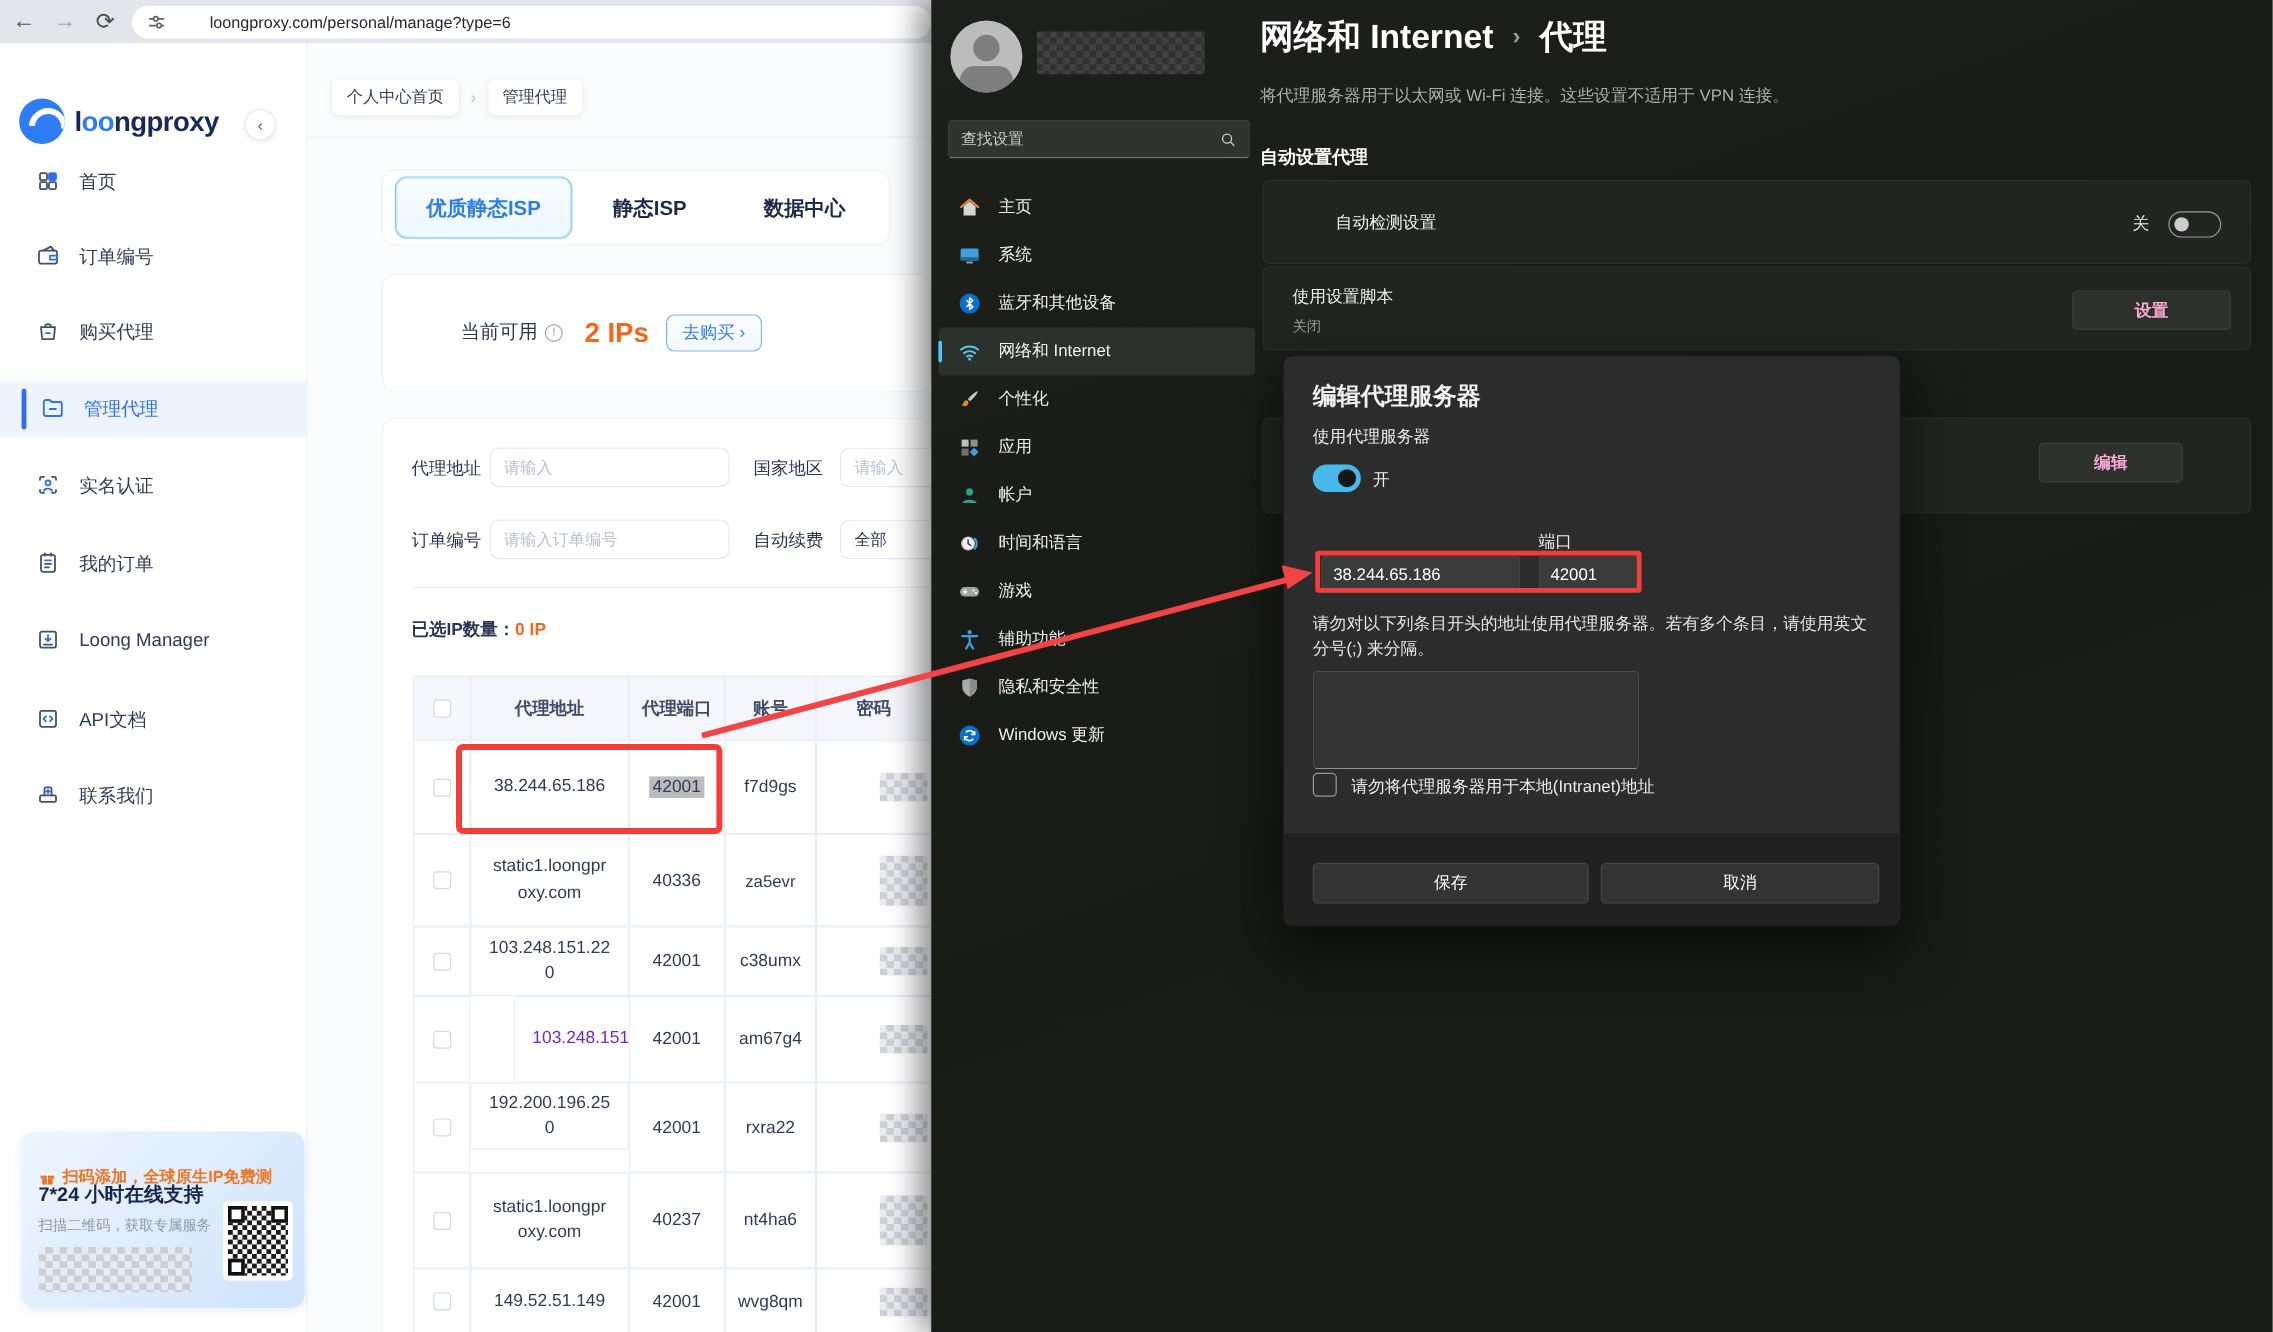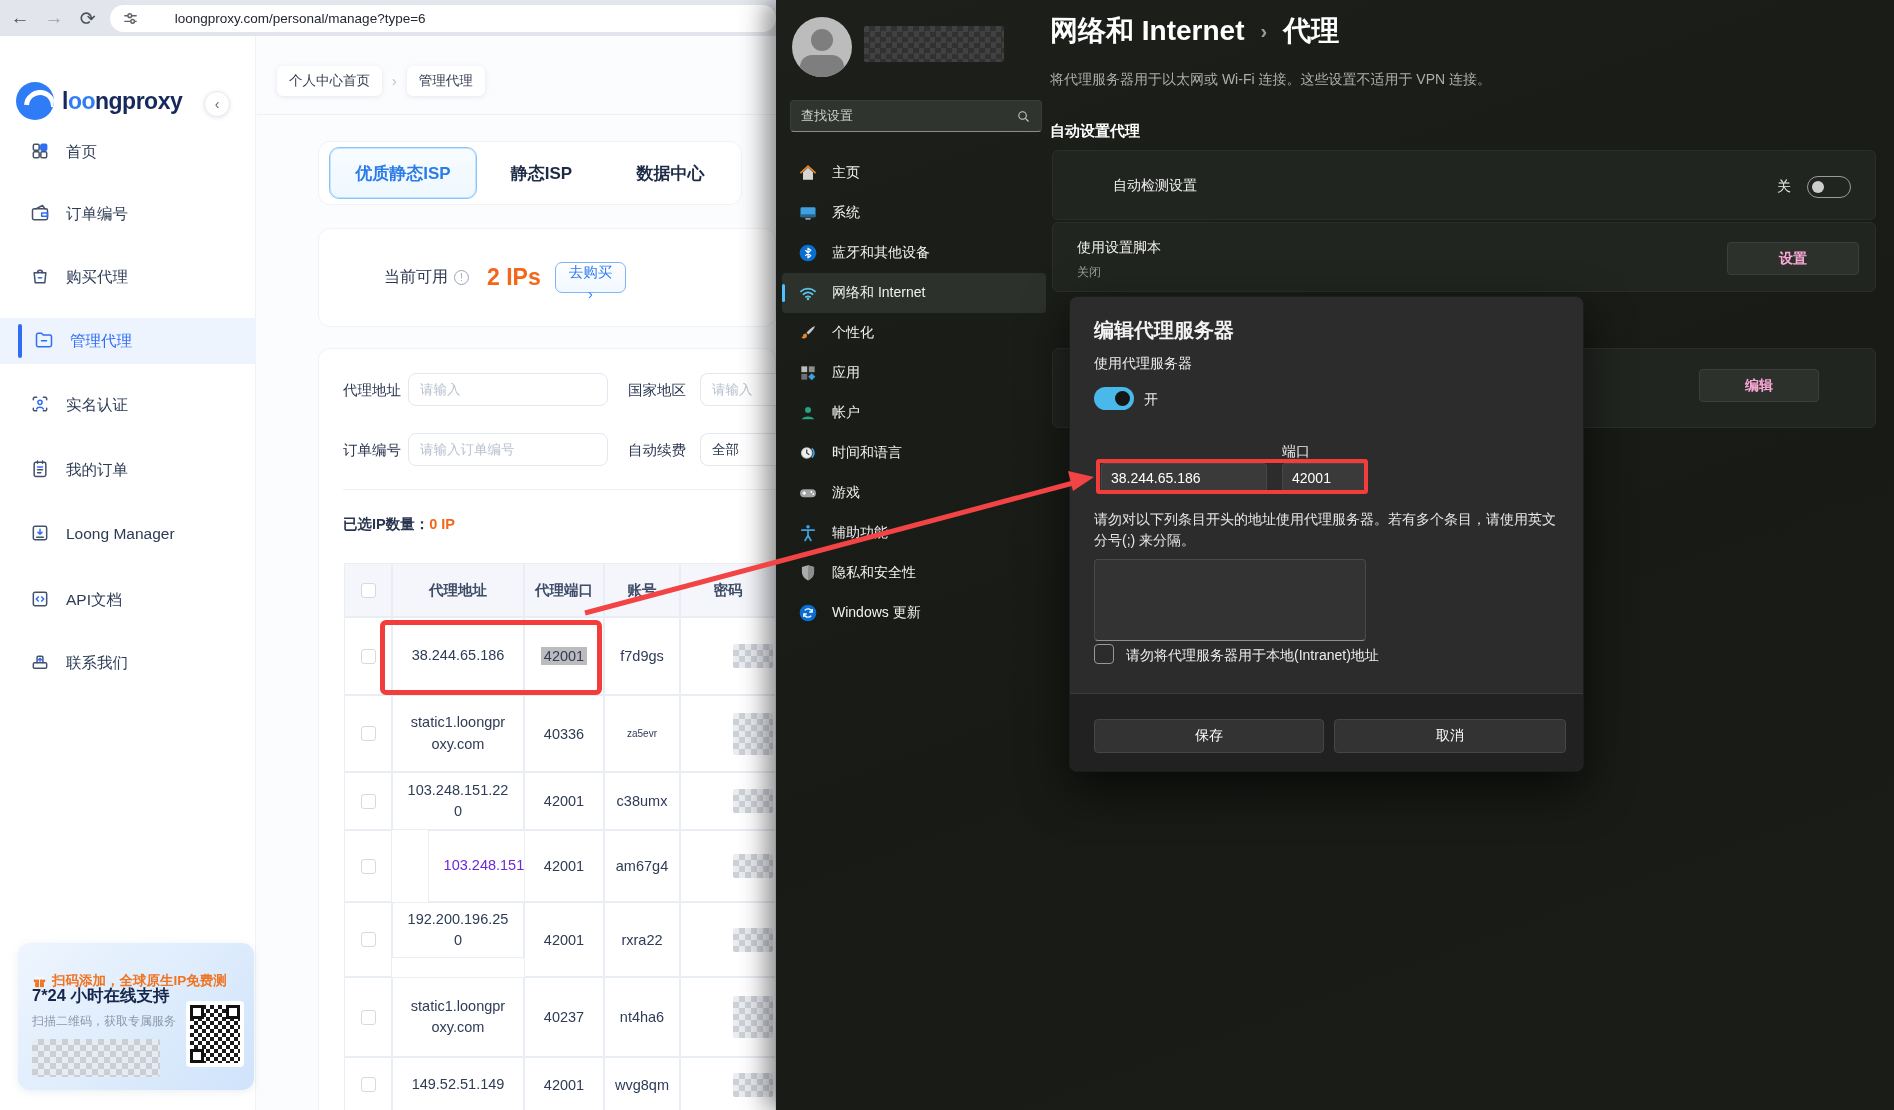--- a/index.html
+++ b/index.html
@@ -57,21 +57,21 @@
   .tab-active{width:148px;height:52px;margin-left:4px;border-radius:10px;background:linear-gradient(180deg,#f7fcff,#eef8ff);
       border:1px solid #86c7f5;box-shadow:inset 0 0 0 1px rgba(80,150,240,.25);display:flex;align-items:center;justify-content:center;
       color:#2b7ce9;font-size:17px;font-weight:bold;}
   .tab{flex:1;text-align:center;font-size:17px;color:#1d2b47;font-weight:600;}
   .availcard{left:318px;top:228px;width:458px;height:99px;display:flex;align-items:center;}
   .avail-label{margin-left:65px;font-size:16px;color:#2a3650;}
   .info-ic{width:15px;height:15px;border:1px solid #9aa4b5;border-radius:50%;color:#9aa4b5;font-size:10px;
            display:inline-flex;align-items:center;justify-content:center;margin-left:6px;}
   .ips{margin-left:18px;font-size:23px;font-weight:bold;color:#f2671b;}
   .buybtn{margin-left:14px;height:31px;padding:0 13px;border:1px solid #7db4f5;border-radius:7px;color:#2f7bf0;
-          font-size:14.5px;display:flex;align-items:center;gap:4px;background:linear-gradient(180deg,#fdfeff,#f1f8ff);flex-direction:column;}
+          font-size:14.5px;display:flex;align-items:center;gap:4px;background:linear-gradient(180deg,#fdfeff,#f1f8ff);}
   .filtercard{left:318px;top:348px;width:458px;height:762px;border-bottom:none;border-bottom-left-radius:0;border-bottom-right-radius:0;}
   .flabel{font-size:14.5px;color:#2a3650;}
   .finput{height:33px;border:1px solid #e3e8f0;border-radius:8px;background:#fff;display:flex;align-items:center;
           padding:0 11px;font-size:13.5px;color:#3a455c;}
   .ph{color:#b9c1cf;}
   .selline{font-size:14.5px;color:#2a3650;font-weight:600;}
   .selval{color:#f2671b;font-weight:bold;}
   .cb{width:15px;height:15px;border:1px solid #d4d9e2;border-radius:3px;background:#fff;display:inline-block;}
   .selbg{background:#bcbcbc;padding:1px 3px;}
   
@@ -333,21 +333,21 @@
       <div class="abs " style="left: 680px; top: 617px; width: 96px; height: 78px; display: flex; align-items: center; border: 1px solid rgb(233, 237, 244); font-size: 14.5px; color: rgb(46, 60, 86); background: rgb(255, 255, 255); text-align: center; justify-content: flex-start;">
         <span class="mosaic" style="display:inline-block;width:40px;height:24px;margin-left:52px;"></span>
       </div>
       <div class="abs " style="left: 344px; top: 695px; width: 48px; height: 77px; display: flex; align-items: center; justify-content: center; border: 1px solid rgb(233, 237, 244); font-size: 14.5px; color: rgb(46, 60, 86); background: rgb(255, 255, 255); text-align: center;">
         <span class="cb"></span>
       </div>
       <div class="abs " style="left: 392px; top: 695px; width: 132px; height: 77px; display: flex; align-items: center; justify-content: center; border: 1px solid rgb(233, 237, 244); font-size: 14.5px; color: rgb(46, 60, 86); background: rgb(255, 255, 255); text-align: center; word-break: break-all; line-height: 1.45;">
         <span style="padding:0 14px;">static1.loongproxy.com</span>
       </div>
       <div class="abs " style="left: 524px; top: 695px; width: 80px; height: 77px; display: flex; align-items: center; justify-content: center; border: 1px solid rgb(233, 237, 244); font-size: 14.5px; color: rgb(46, 60, 86); background: rgb(255, 255, 255); text-align: center;">40336</div>
-      <div class="abs " style="left: 604px; top: 695px; width: 76px; height: 77px; display: flex; align-items: center; justify-content: center; border: 1px solid rgb(233, 237, 244); font-size: 10px; color: rgb(46, 60, 86); background: rgb(255, 255, 255); text-align: center;">za5evr</div>
+      <div class="abs " style="left: 604px; top: 695px; width: 76px; height: 77px; display: flex; align-items: center; justify-content: center; border: 1px solid rgb(233, 237, 244); font-size: 14px; color: rgb(46, 60, 86); background: rgb(255, 255, 255); text-align: center;">za5evr</div>
       <div class="abs " style="left: 680px; top: 695px; width: 96px; height: 77px; display: flex; align-items: center; border: 1px solid rgb(233, 237, 244); font-size: 14.5px; color: rgb(46, 60, 86); background: rgb(255, 255, 255); text-align: center; justify-content: flex-start;">
         <span class="mosaic" style="display:inline-block;width:40px;height:42px;margin-left:52px;"></span>
       </div>
       <div class="abs " style="left: 344px; top: 772px; width: 48px; height: 58px; display: flex; align-items: center; justify-content: center; border: 1px solid rgb(233, 237, 244); font-size: 14.5px; color: rgb(46, 60, 86); background: rgb(255, 255, 255); text-align: center;">
         <span class="cb"></span>
       </div>
       <div class="abs " style="left: 392px; top: 772px; width: 132px; height: 58px; display: flex; align-items: center; justify-content: center; border: 1px solid rgb(233, 237, 244); font-size: 14.5px; color: rgb(46, 60, 86); background: rgb(255, 255, 255); text-align: center; word-break: break-all; line-height: 1.45;">
         <span style="padding:0 14px;">103.248.151.220</span>
       </div>
       <div class="abs " style="left: 524px; top: 772px; width: 80px; height: 58px; display: flex; align-items: center; justify-content: center; border: 1px solid rgb(233, 237, 244); font-size: 14.5px; color: rgb(46, 60, 86); background: rgb(255, 255, 255); text-align: center;">42001</div>

